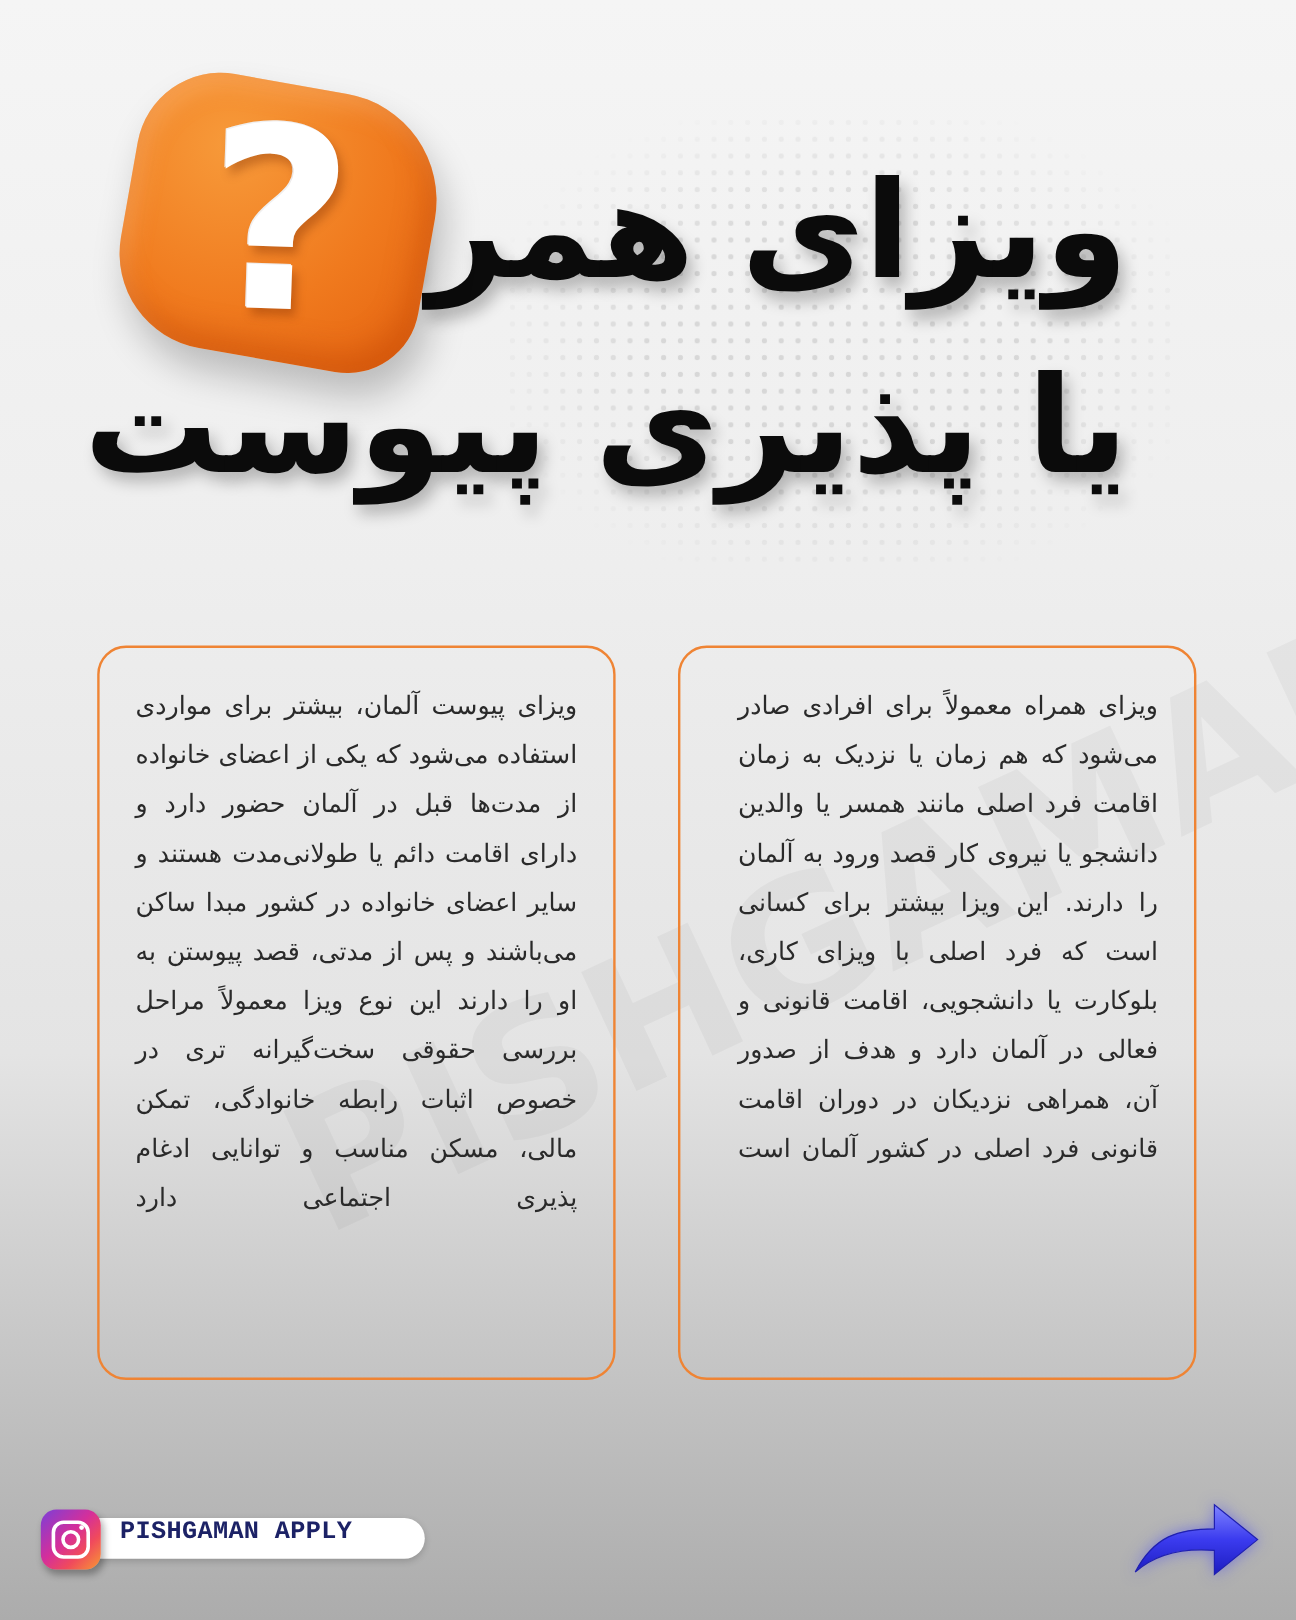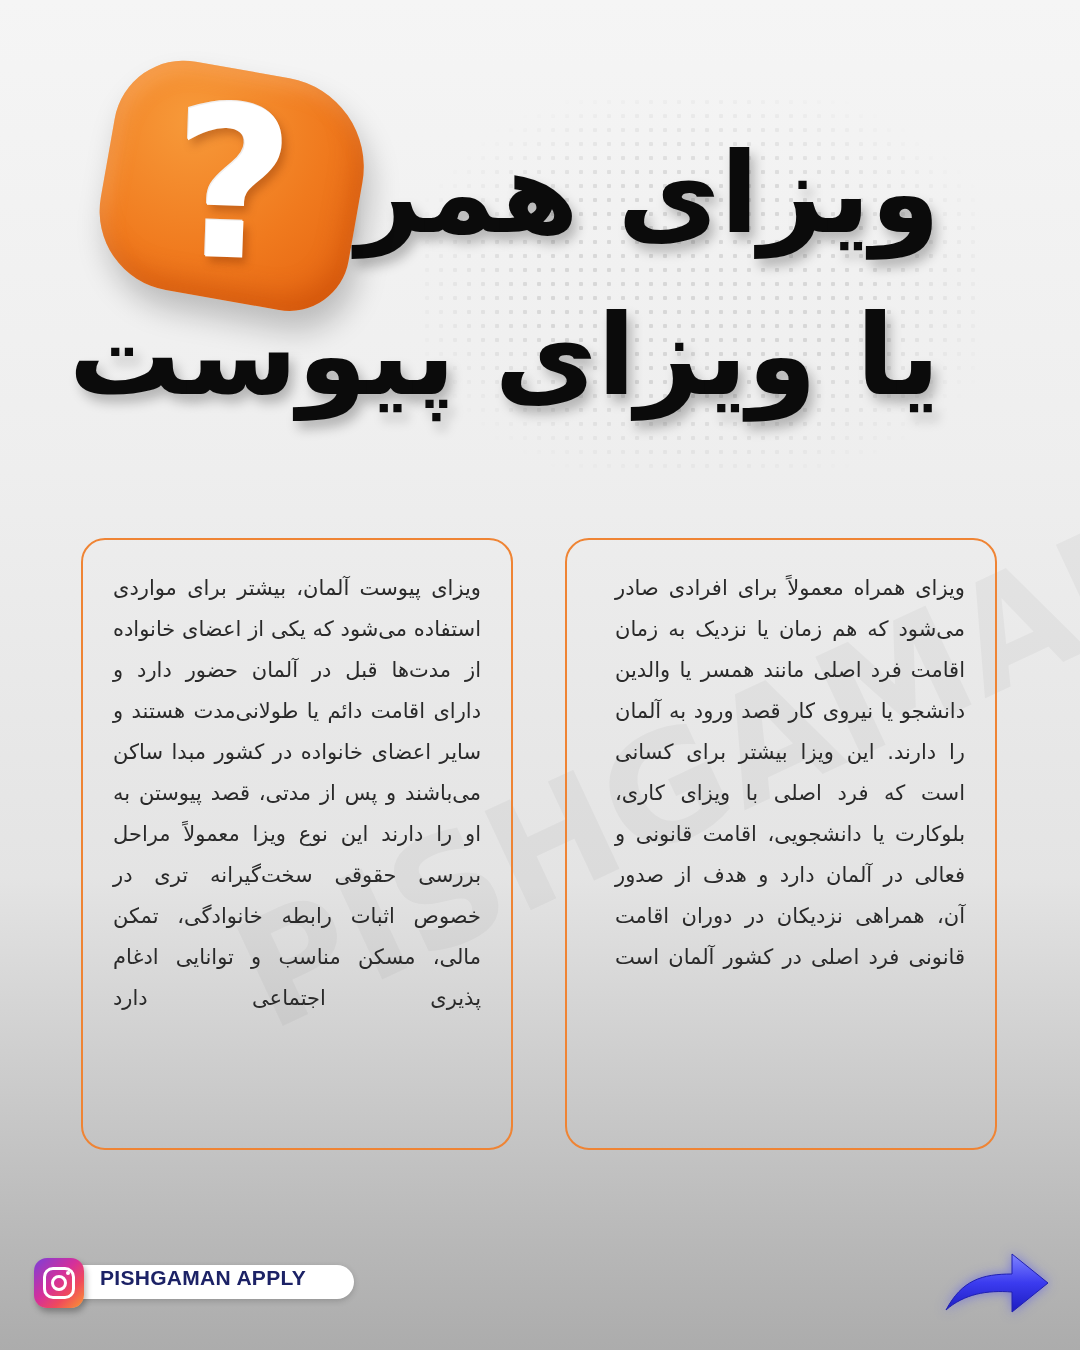--- a/index.html
+++ b/index.html
@@ -92,21 +92,21 @@
     position: absolute;
     left: 28px; top: 7px;
     width: 292px; height: 34px;
     background: #ffffff;
     border-radius: 18px;
     box-shadow: 0 2px 6px rgba(0,0,0,0.18);
   }
   .brand-label {
     position: absolute;
     left: 66px; top: 8px;
-    font-family: Liberation Sans, sans-serif;
+    font-family: Liberation Mono, monospace;
     font-weight: bold;
     font-size: 21px;
     color: #1c2266;
     white-space: nowrap;
     letter-spacing: 0.3px;
   }
   .ig-icon {
     position: absolute;
     left: 0; top: 0;
     width: 50px; height: 50px;
@@ -132,21 +132,21 @@
     width: 110px; height: 66px;
     filter: drop-shadow(0 0 6px rgba(60,60,255,0.5));
   }
 </style>
 </head>
 <body>
 
 <div class="dots"></div>
 
 <div class="title l1">ویزای همراه</div>
-<div class="title l2">یا ویزای پیوست</div>
+<div class="title l2">یا پذیری پیوست</div>
 
 <div class="qbadge">
   <span class="qmark">?</span>
 </div>
 
 <div class="watermark">PISHGAMAN</div>
 
 <div class="card right">
   <p>ویزای همراه معمولاً برای افرادی صادر می‌شود که هم زمان یا نزدیک به زمان اقامت فرد اصلی مانند همسر یا والدین دانشجو یا نیروی کار قصد ورود به آلمان را دارند. این ویزا بیشتر برای کسانی است که فرد اصلی با ویزای کاری، بلوکارت یا دانشجویی، اقامت قانونی و فعالی در آلمان دارد و هدف از صدور آن، همراهی نزدیکان در دوران اقامت قانونی فرد اصلی در کشور آلمان است</p>
 </div>

